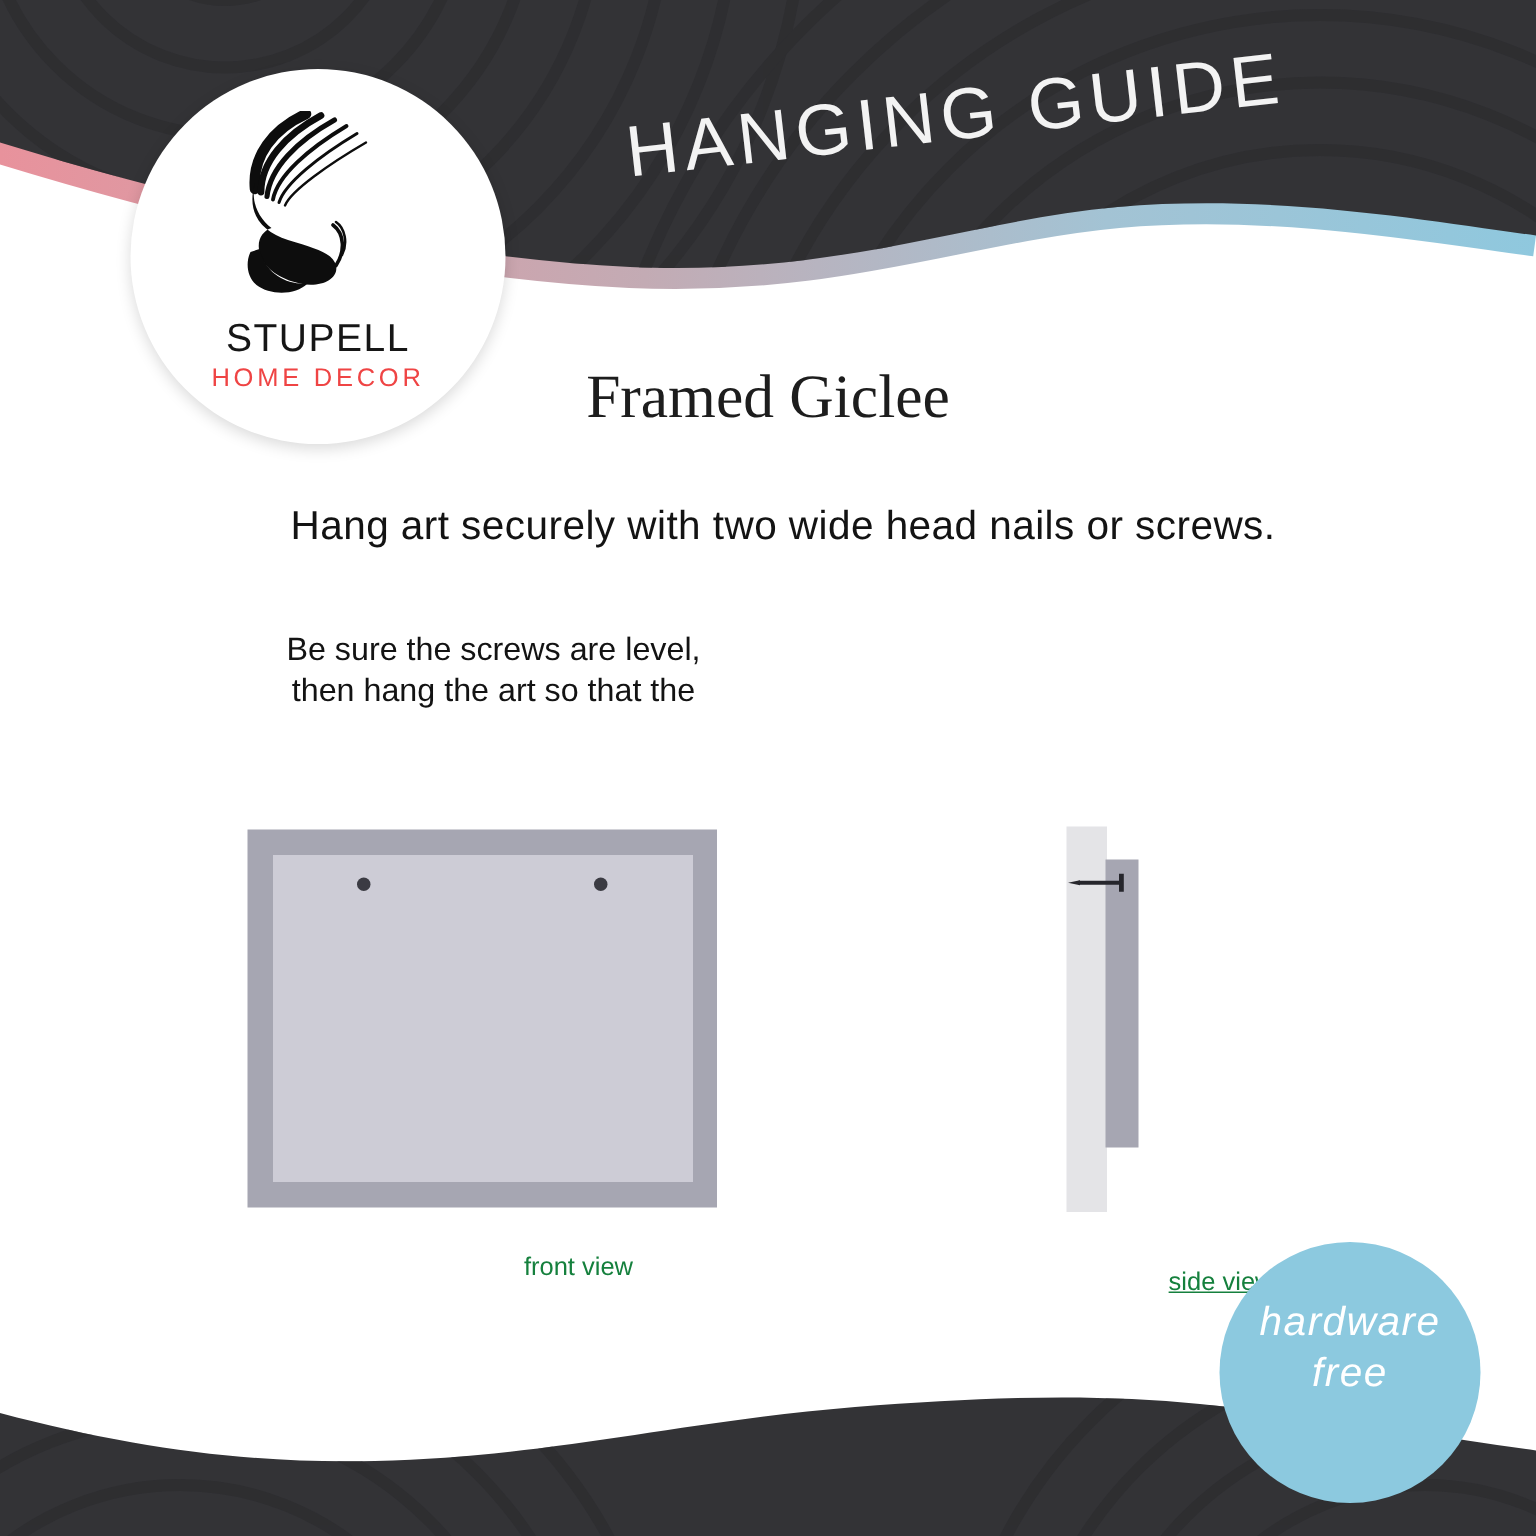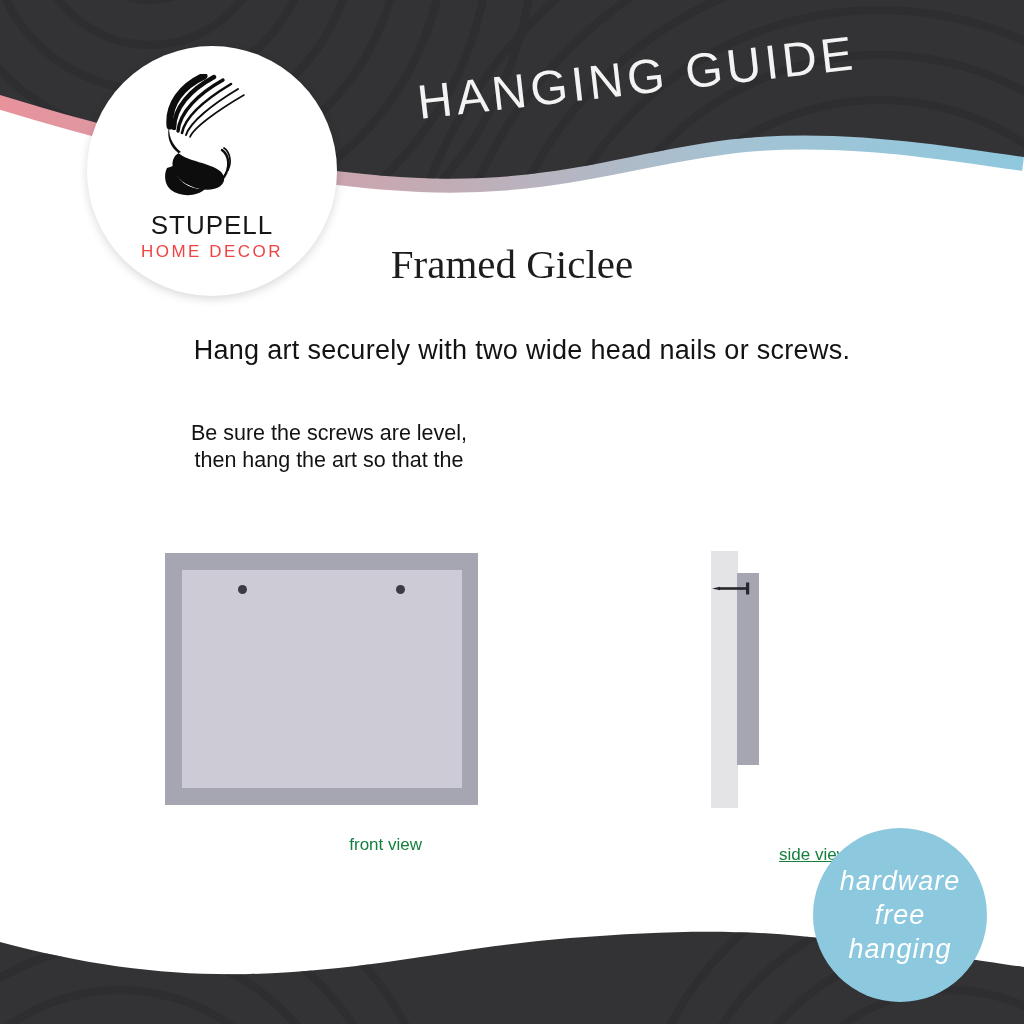--- a/index.html
+++ b/index.html
@@ -144,21 +144,20 @@
   <svg class="nail" viewBox="0 0 46 17" aria-hidden="true">
     <polygon points="4,8.5 12,6.8 12,10.2" fill="#26262c"></polygon>
     <line x1="11" y1="8.5" x2="39" y2="8.5" stroke="#26262c" stroke-width="2.6"></line>
     <rect x="38" y="2.5" width="3.2" height="12" fill="#26262c"></rect>
   </svg>
   <div class="view-label label-side">side view</div>
 
   <div class="badge">
     <div>hardware</div>
     <div>free</div>
-    <div>hanging</div>
   </div>
 
   <svg class="bottom-wave" viewBox="0 0 1024 144" aria-hidden="true">
     <defs>
       <clipPath id="bandClipBottom">
         <path d="M0,62 C90,86 170,96 250,94 C370,91 450,68 570,58 C660,51 730,49 800,56 C880,64 960,78 1024,87 L1024,144 L0,144 Z"></path>
       </clipPath>
     </defs>
     <path style="fill:var(--band_dark,#333336)" d="M0,62 C90,86 170,96 250,94 C370,91 450,68 570,58 C660,51 730,49 800,56 C880,64 960,78 1024,87 L1024,144 L0,144 Z"></path>
     <g clip-path="url(#bandClipBottom)" fill="none" stroke="#2a2a2d" stroke-width="8" opacity="0.55">

